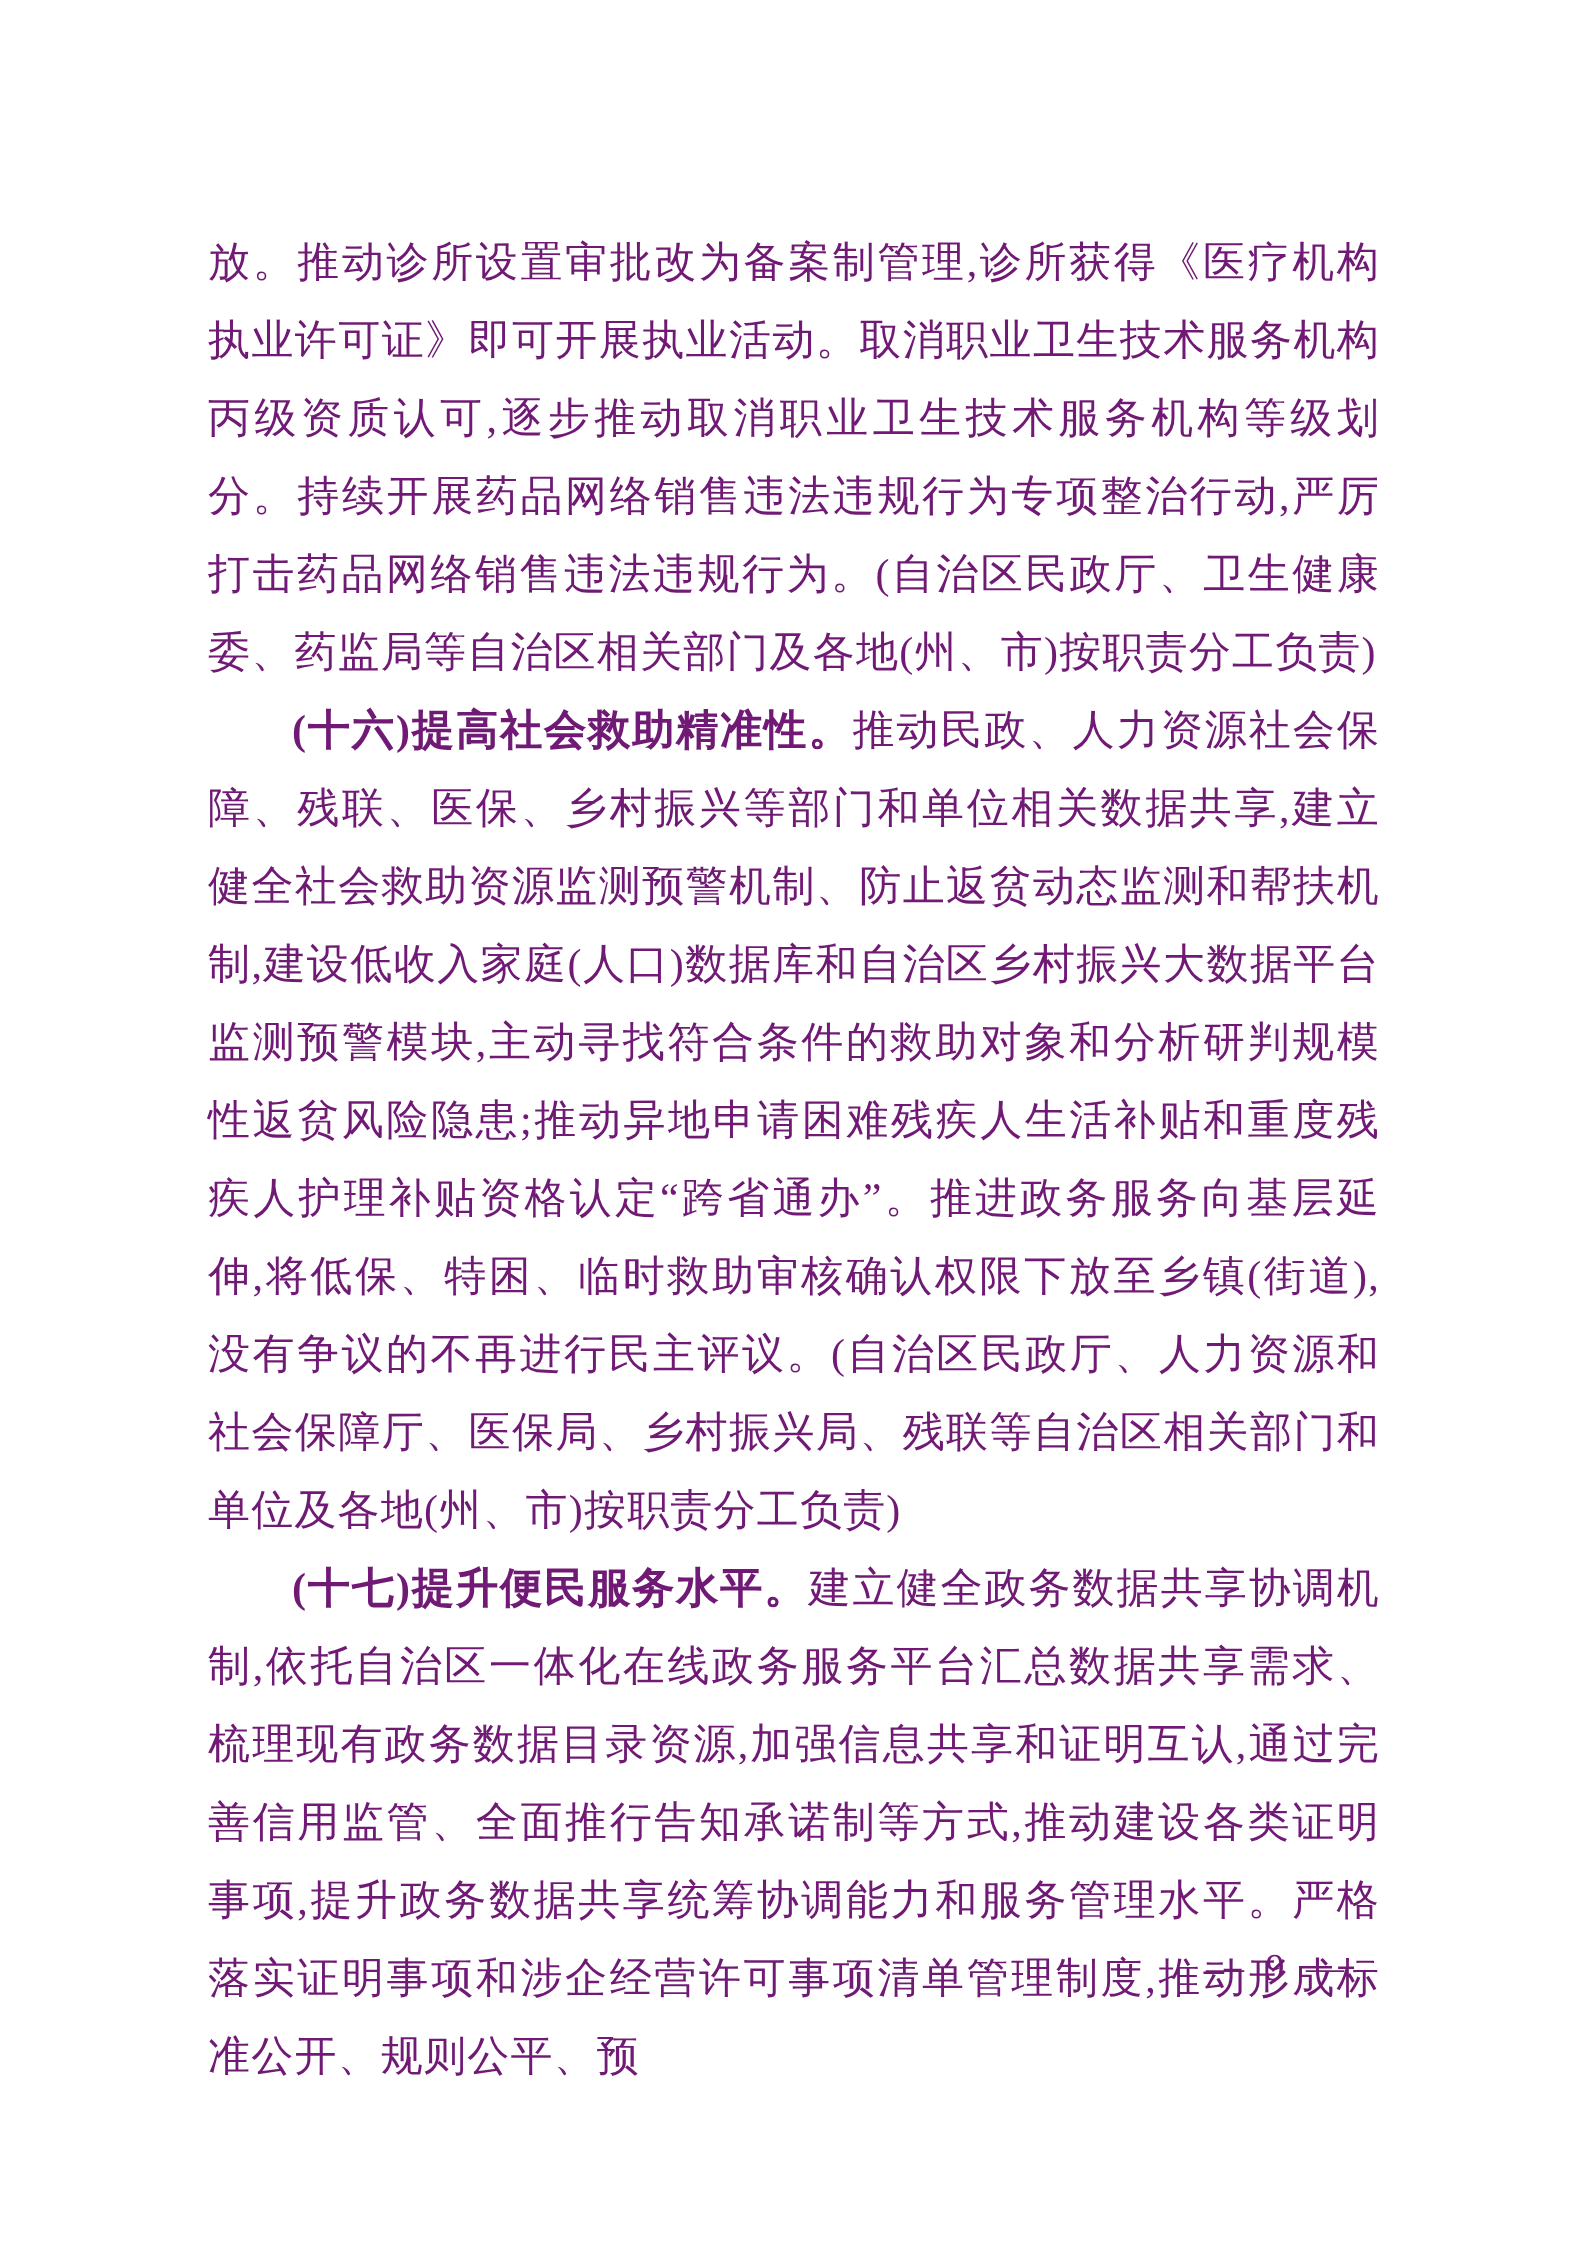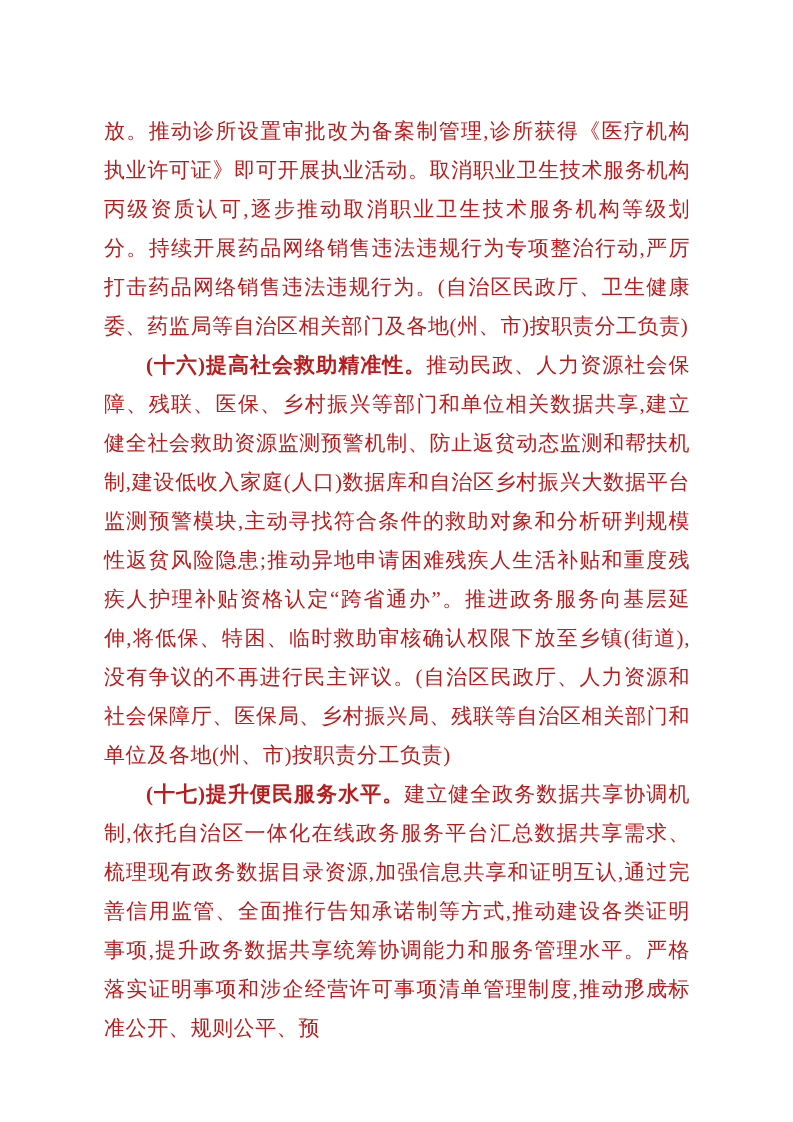--- a/index.html
+++ b/index.html
@@ -7,21 +7,21 @@
     padding: 0;
     background: #ffffff;
   }
   .page {
     position: relative;
     width: 793px;
     height: 1122px;
     background: #ffffff;
     overflow: hidden;
     font-family: "Liberation Serif", "DejaVu Serif", serif;
-    color: #b91c1c;
+    color: #701a75;
   }
   .content {
     position: absolute;
     left: 104px;
     top: 112px;
     width: 586px;
     font-size: 21px;
     line-height: 39px;
     letter-spacing: 0.6px;
     text-align: justify;

